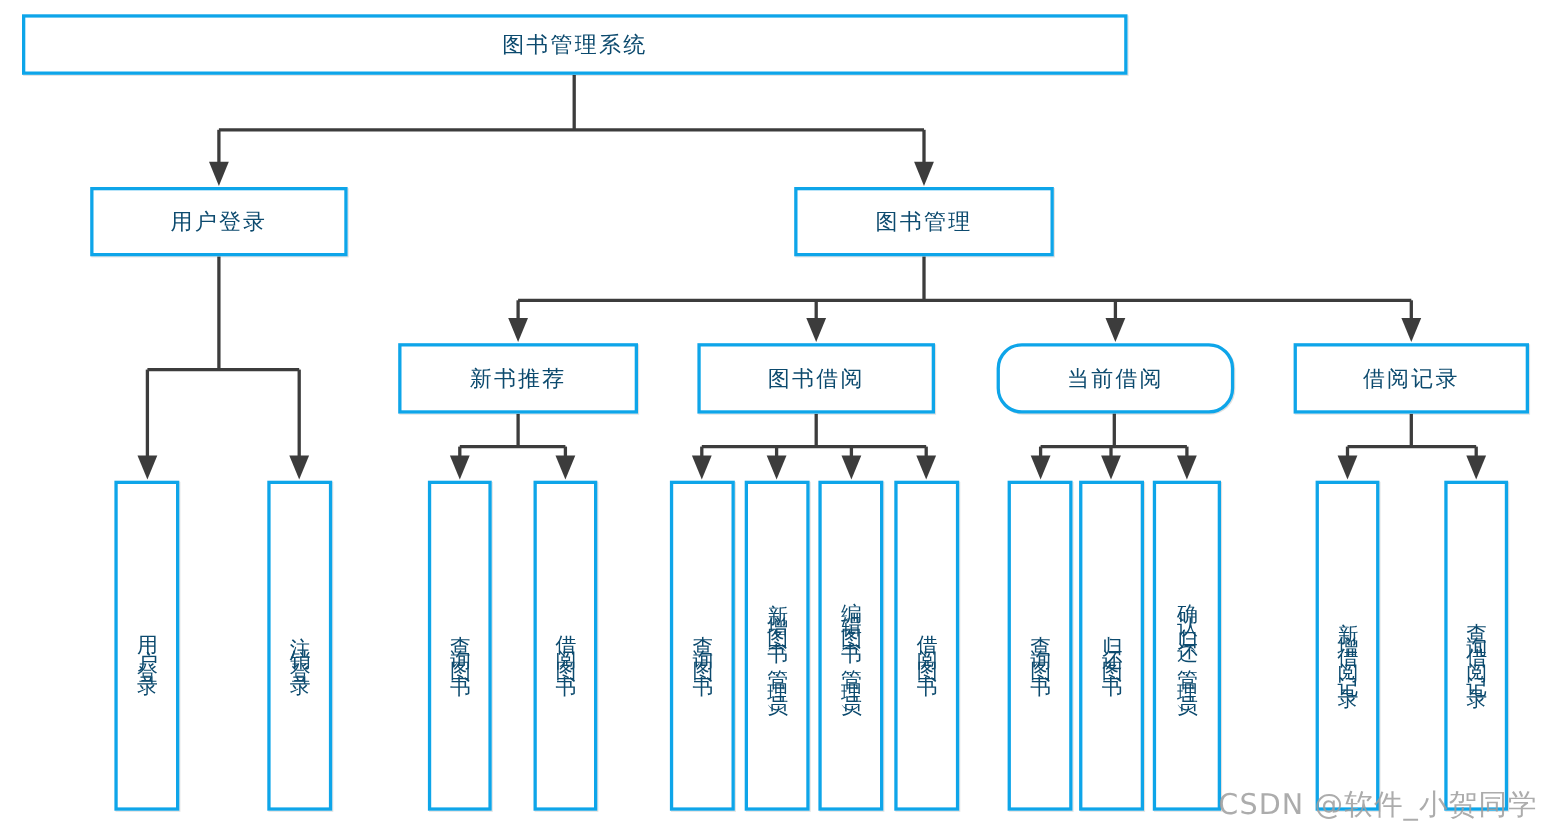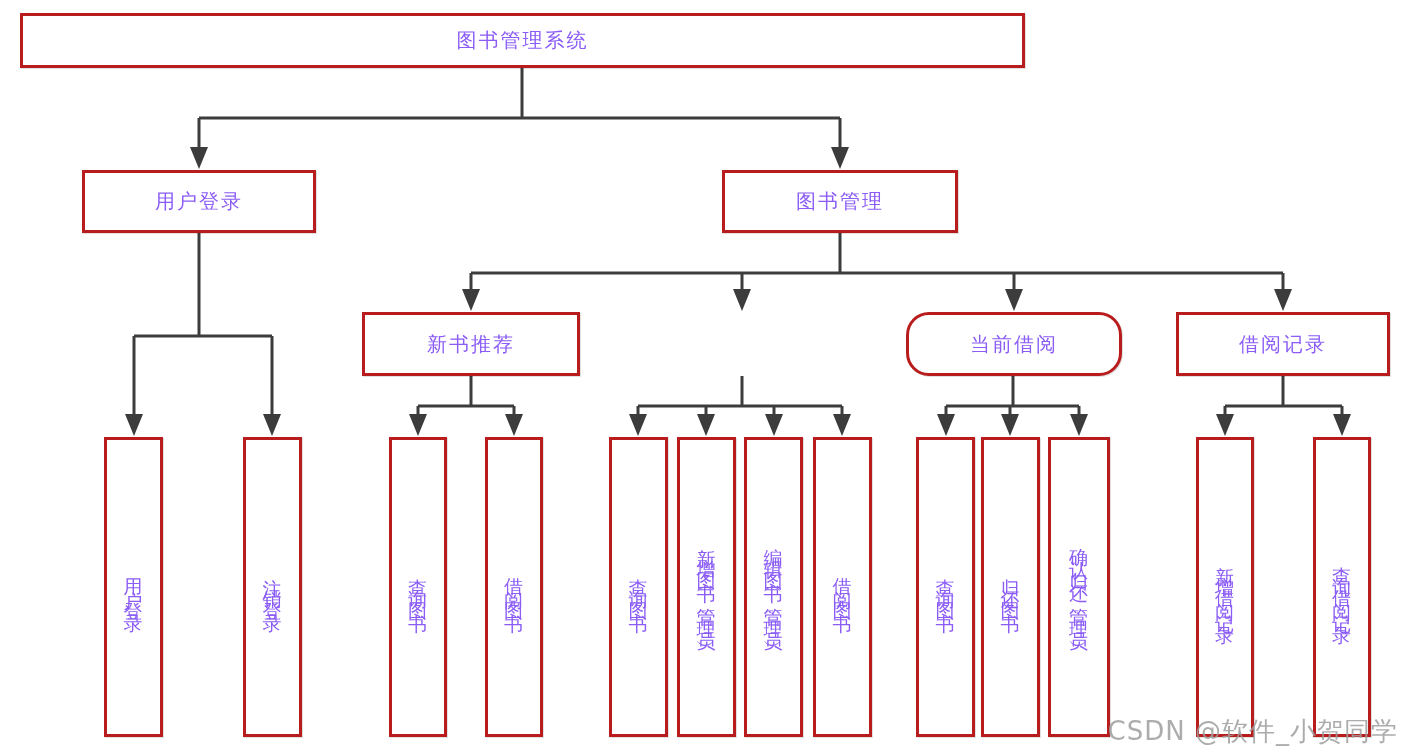--- a/index.html
+++ b/index.html
@@ -3,21 +3,21 @@
 <meta charset="utf-8">
 <style>
   html,body{margin:0;padding:0;background:#fff;}
   .stage{
     position:relative;width:1405px;height:747px;background:#ffffff;overflow:hidden;
     font-family:"DejaVu Sans","Liberation Sans",sans-serif;
   }
   .wires{position:absolute;left:0;top:0;}
   .box{
     position:absolute;box-sizing:border-box;background:#ffffff;
-    border:3px solid #b91c1c;color:#8b5cf6;
+    border:3px solid #0ea5e9;color:#0c4a6e;
     display:flex;align-items:center;justify-content:center;
     box-shadow:1px 1px 0 rgba(0,0,0,0.12);
   }
   .hbox{font-size:20px;letter-spacing:2px;font-weight:500;white-space:nowrap;}
   .vbox{
     writing-mode:vertical-rl;text-orientation:mixed;
     font-size:19px;letter-spacing:12px;font-weight:500;line-height:1;
   }
   
   #n-root{left:20px;top:13px;width:1005px;height:55px;}
@@ -127,20 +127,21 @@
       <path d="M1342 436 L1333 414 L1351 414 Z" stroke="none"></path>
     </g>
   </svg>
 
   <div class="box hbox" id="n-root">图书管理系统</div>
 
   <div class="box hbox" id="n-user-login">用户登录</div>
   <div class="box hbox" id="n-new-books">新书推荐</div>
 
   <div class="box hbox" id="n-book-mgmt">图书管理</div>
+  <div class="box hbox" id="n-book-borrow">图书借阅</div>
   <div class="box hbox" id="n-current-borrow">当前借阅</div>
   <div class="box hbox" id="n-borrow-records">借阅记录</div>
 
   <div class="box vbox leaf" id="n-ul-login">用户登录</div>
   <div class="box vbox leaf" id="n-ul-logout">注销登录</div>
 
   <div class="box vbox leaf" id="n-nb-query">查询图书</div>
   <div class="box vbox leaf" id="n-nb-borrow">借阅图书</div>
 
   <div class="box vbox leaf" id="n-bb-query">查询图书</div>

